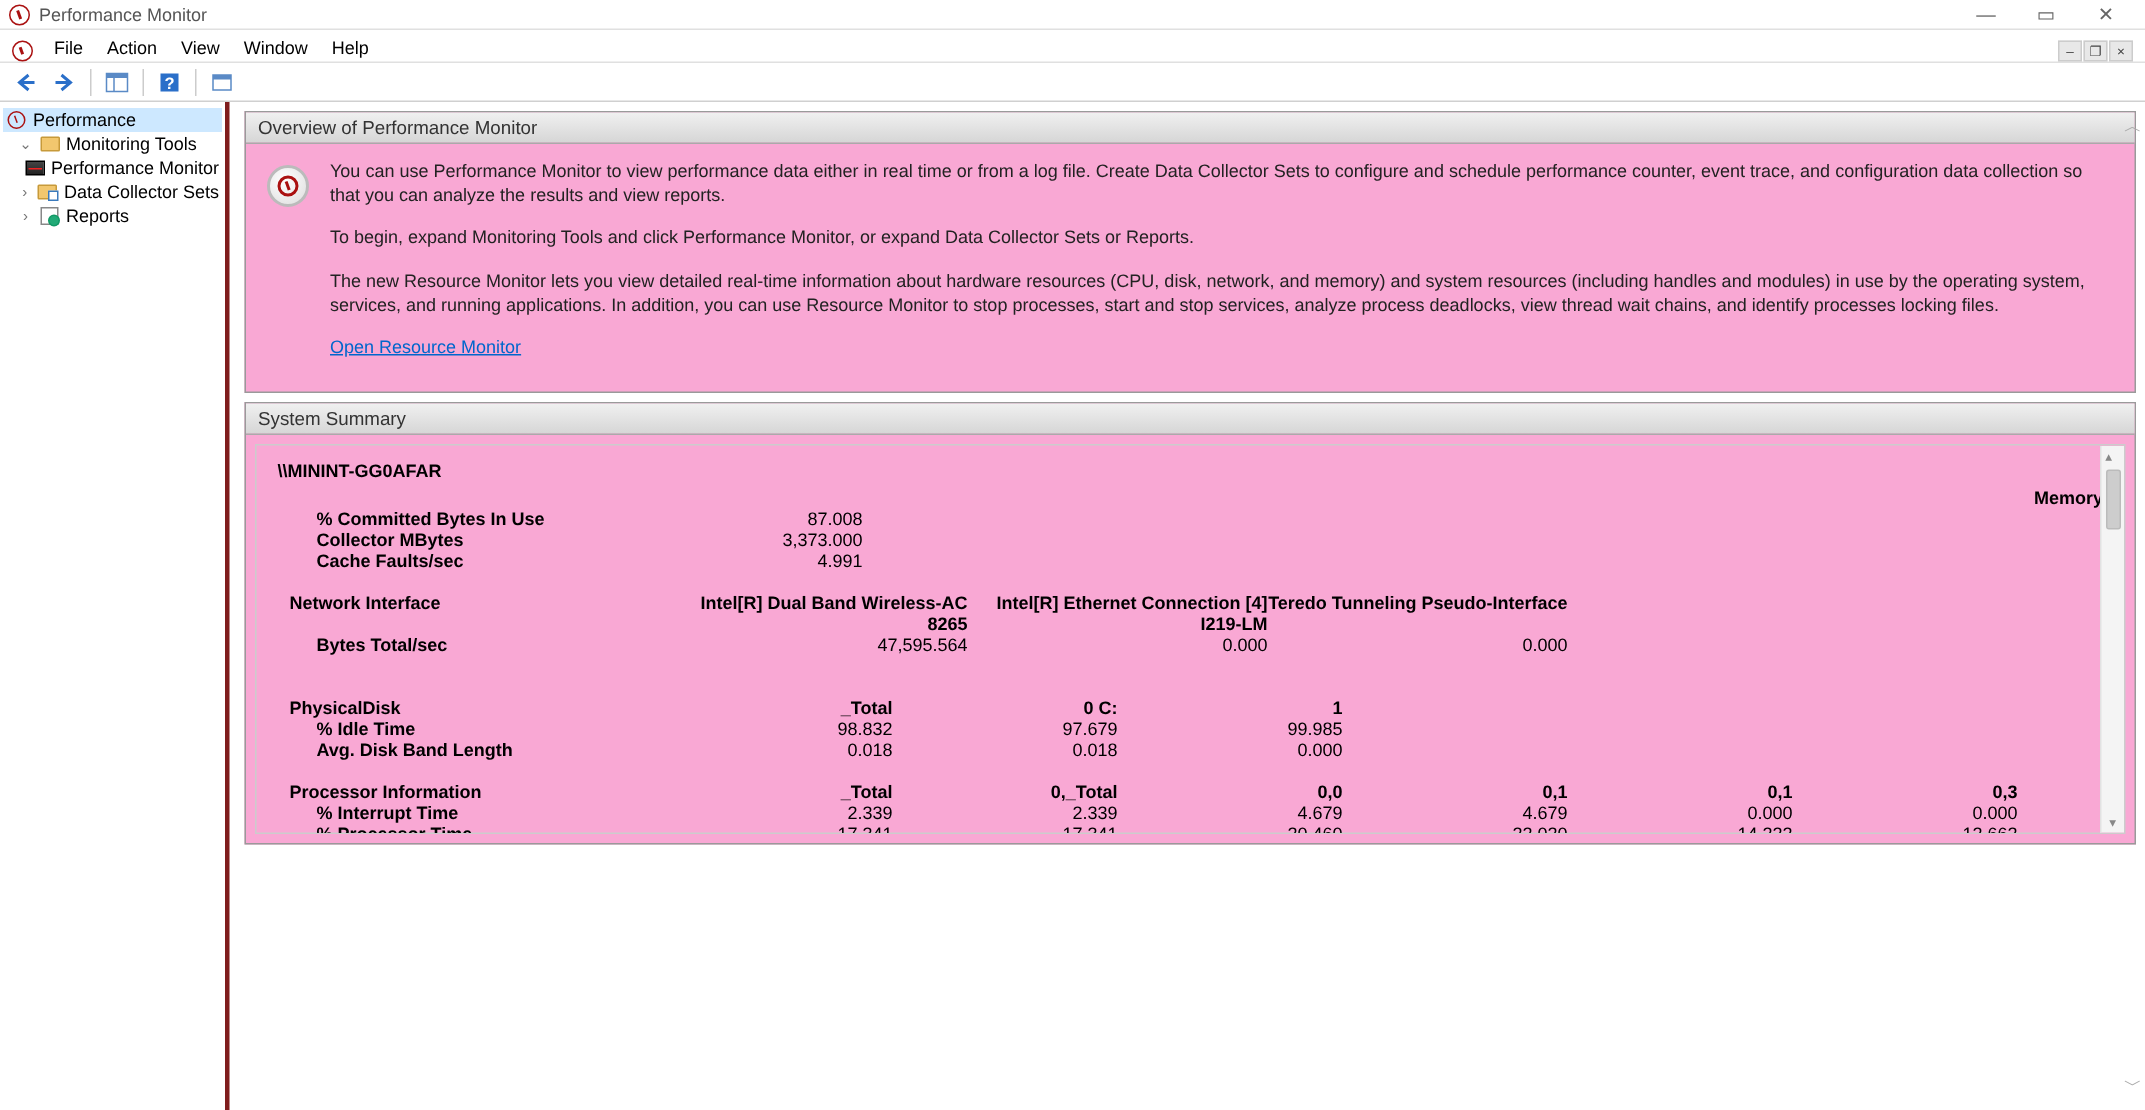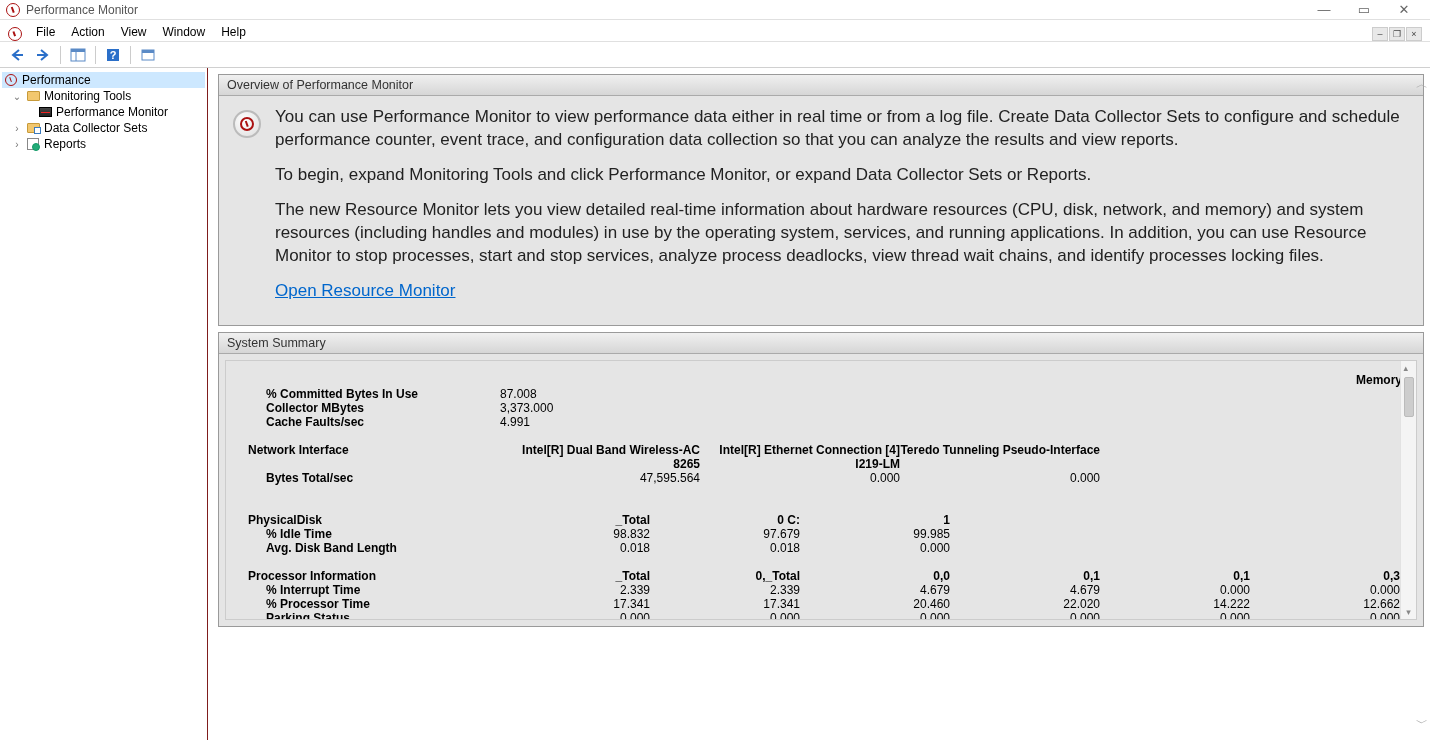--- a/index.html
+++ b/index.html
@@ -20,61 +20,61 @@
   .mdi-controls { margin-left: auto; display: flex; gap: 1px; }
   .mdi-btn { width: 16px; height: 14px; background: #e8e8e8; border: 1px solid #ccc; display: flex; align-items: center; justify-content: center; font-size: 9px; color: #444; }
 
   
   .toolbar { height: 26px; display: flex; align-items: center; padding: 0 6px; gap: 4px; border-bottom: 1px solid #d0d0d0; }
   .tbtn { width: 22px; height: 22px; display: flex; align-items: center; justify-content: center; border: 1px solid transparent; }
   .tsep { width: 1px; height: 18px; background: #ccc; margin: 0 2px; }
 
   
   .main { display: flex; height: calc(740px - 20px - 22px - 26px); }
-  .sidebar { width: 208px; border-right: 1px solid #7f1d1d; padding: 4px 2px; }
+  .sidebar { width: 153px; border-right: 3px solid #7f1d1d; padding: 4px 2px; }
   .tree-item { display: flex; align-items: center; padding: 1px 2px; gap: 4px; cursor: default; white-space: nowrap; }
   .tree-item.selected { background: #cde8ff; }
   .tree-indent { display: inline-block; }
   .tree-arrow { width: 10px; color: #777; font-size: 10px; text-align: center; }
   .ticon { width: 14px; height: 14px; display: inline-flex; align-items: center; justify-content: center; }
   .ico-perf { width: 12px; height: 12px; border-radius: 50%; border: 1.5px solid #a11; position: relative; }
   .ico-perf::after { content: ""; position: absolute; width: 5px; height: 1.2px; background: #a11; top: 4px; left: 2px; transform: rotate(70deg); }
   .ico-folder { width: 13px; height: 10px; background: #f2c76e; border: 1px solid #c79a3a; border-radius: 1px; }
   .ico-chart { width: 13px; height: 10px; background: linear-gradient(180deg,#444,#222); border: 1px solid #000; position: relative; }
   .ico-chart::after { content: ""; position: absolute; left: 1px; right: 1px; top: 4px; height: 1px; background: #e22; }
   .ico-reports { width: 12px; height: 12px; background: #fff; border: 1px solid #888; position: relative; }
   .ico-reports::after { content: ""; position: absolute; right: -2px; bottom: -2px; width: 6px; height: 6px; border-radius: 50%; background: #2a7; border: 1px solid #196; }
   .ico-folder-sets { width: 13px; height: 10px; background: #f2c76e; border: 1px solid #c79a3a; border-radius: 1px; position: relative; }
   .ico-folder-sets::after { content: ""; position: absolute; right: -2px; bottom: -2px; width: 5px; height: 5px; background: #fff; border: 1px solid #3a7abd; }
 
   .content { flex: 1; padding: 6px 6px 6px 10px; overflow-y: auto; position: relative; }
   .content-scroll { position: absolute; right: 2px; top: 8px; bottom: 8px; width: 12px; display: flex; flex-direction: column; justify-content: space-between; align-items: center; color: #aaa; }
 
-  .panel { border: 1px solid #9a9a9a; margin-bottom: 6px; background: #e5e5e5; }
+  .panel { border: 1px solid #9a9a9a; margin-bottom: 6px; background: #f9a8d4; }
   .panel-header { background: linear-gradient(180deg,#f0f0f0,#d6d6d6); padding: 3px 8px; font-size: 12.5px; color: #333; border-bottom: 1px solid #aaa; }
   .panel-body { padding: 10px 14px; display: flex; gap: 14px; }
   .ov-icon { width: 28px; height: 28px; border-radius: 50%; border: 2px solid #bbb; background: radial-gradient(circle at 40% 35%, #fff, #ddd); display: flex; align-items: center; justify-content: center; flex: 0 0 auto; margin-top: 4px; }
   .ov-icon-inner { width: 14px; height: 14px; border-radius: 50%; border: 2px solid #a11; position: relative; }
   .ov-icon-inner::after { content: ""; position: absolute; width: 6px; height: 1.5px; background: #a11; top: 4px; left: 2px; transform: rotate(70deg); }
-  .ov-text p { font-size: 17px; color: #222; margin-bottom: 12px; line-height: 1.35; }
+  .ov-text p { font-size: 12px; color: #222; margin-bottom: 12px; line-height: 1.35; }
   .ov-link { color: #0066cc; text-decoration: underline; cursor: pointer; }
 
   .summary-panel .panel-body { padding: 0; display: block; }
   .summary-box { margin: 6px; border: 1px solid #ccc; height: 260px; overflow: auto; padding: 10px 14px 4px 14px; position: relative; }
   .summary-box .sb-scroll { position: absolute; right: 0; top: 0; bottom: 0; width: 16px; background: #f4f4f4; border-left: 1px solid #e2e2e2; display: flex; flex-direction: column; justify-content: space-between; align-items: center; }
   .sb-arrow { font-size: 9px; color: #888; padding: 2px 0; }
   .sb-thumb { width: 10px; background: #cdcdcd; border: 1px solid #bbb; border-radius: 2px; height: 40px; margin-top: 2px; }
 
   .host { font-weight: 700; margin-bottom: 4px; }
   .section-head { font-weight: 700; margin-top: 12px; padding-left: 8px; }
   .section-head.first { margin-top: 2px; text-align: right; }
   .row { display: flex; }
   .metric { padding-left: 26px; font-weight: 700; width: 260px; }
   .hdr { font-weight: 700; }
-  .val { text-align: left; }
+  .val { text-align: right; }
   .cols-1 .c { width: 130px; }
   .cols-net .c { width: 200px; text-align: right; }
   .cols-net .c:first-of-type { width: 190px; }
   .cols-3 .c { width: 150px; text-align: right; }
   .cols-6 .c { width: 150px; text-align: right; }
   .section-head-row { display: flex; }
   .section-head-row .section-label { font-weight: 700; width: 260px; padding-left: 8px; }
 </style>
 </head>
 <body>
@@ -197,20 +197,21 @@
           <p><a class="ov-link">Open Resource Monitor</a></p>
         </div>
       </div>
     </div>
 
     <div class="panel summary-panel">
       <div class="panel-header">System Summary</div>
       <div class="panel-body">
         <div class="summary-box">
 
+          <div class="host">\\MININT-GG0AFAR</div>
 
           <div class="section-head first">Memory</div>
           <div class="row cols-1">
             <div class="metric">% Committed Bytes In Use</div>
             <div class="c val">87.008</div>
           </div>
           <div class="row cols-1">
             <div class="metric">Collector MBytes</div>
             <div class="c val">3,373.000</div>
           </div>

